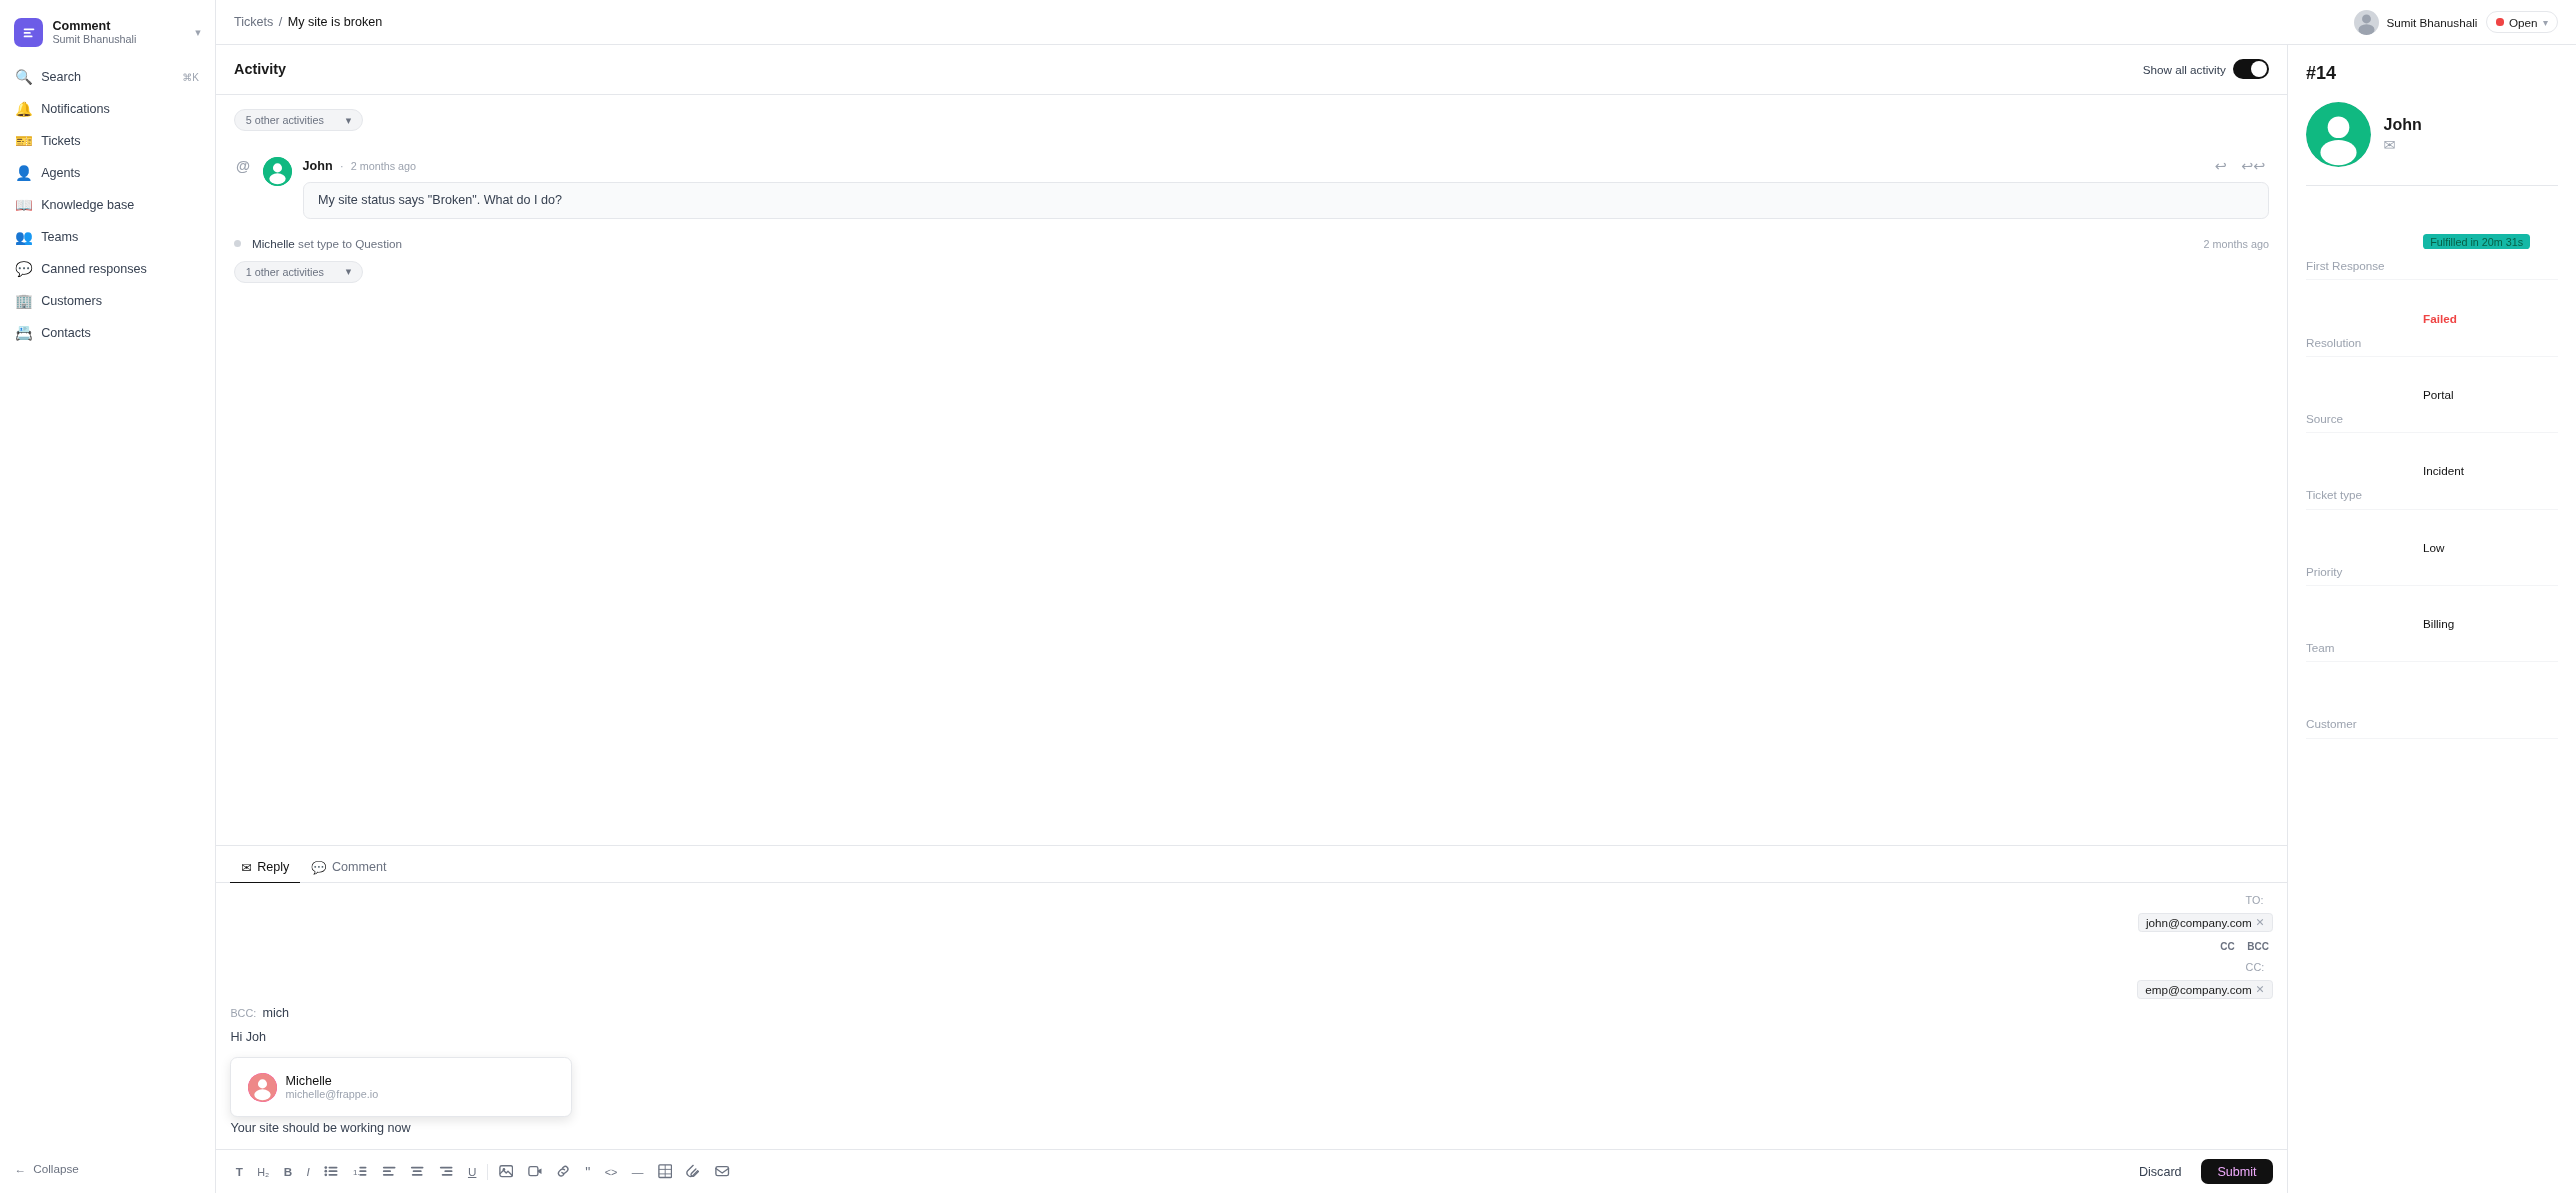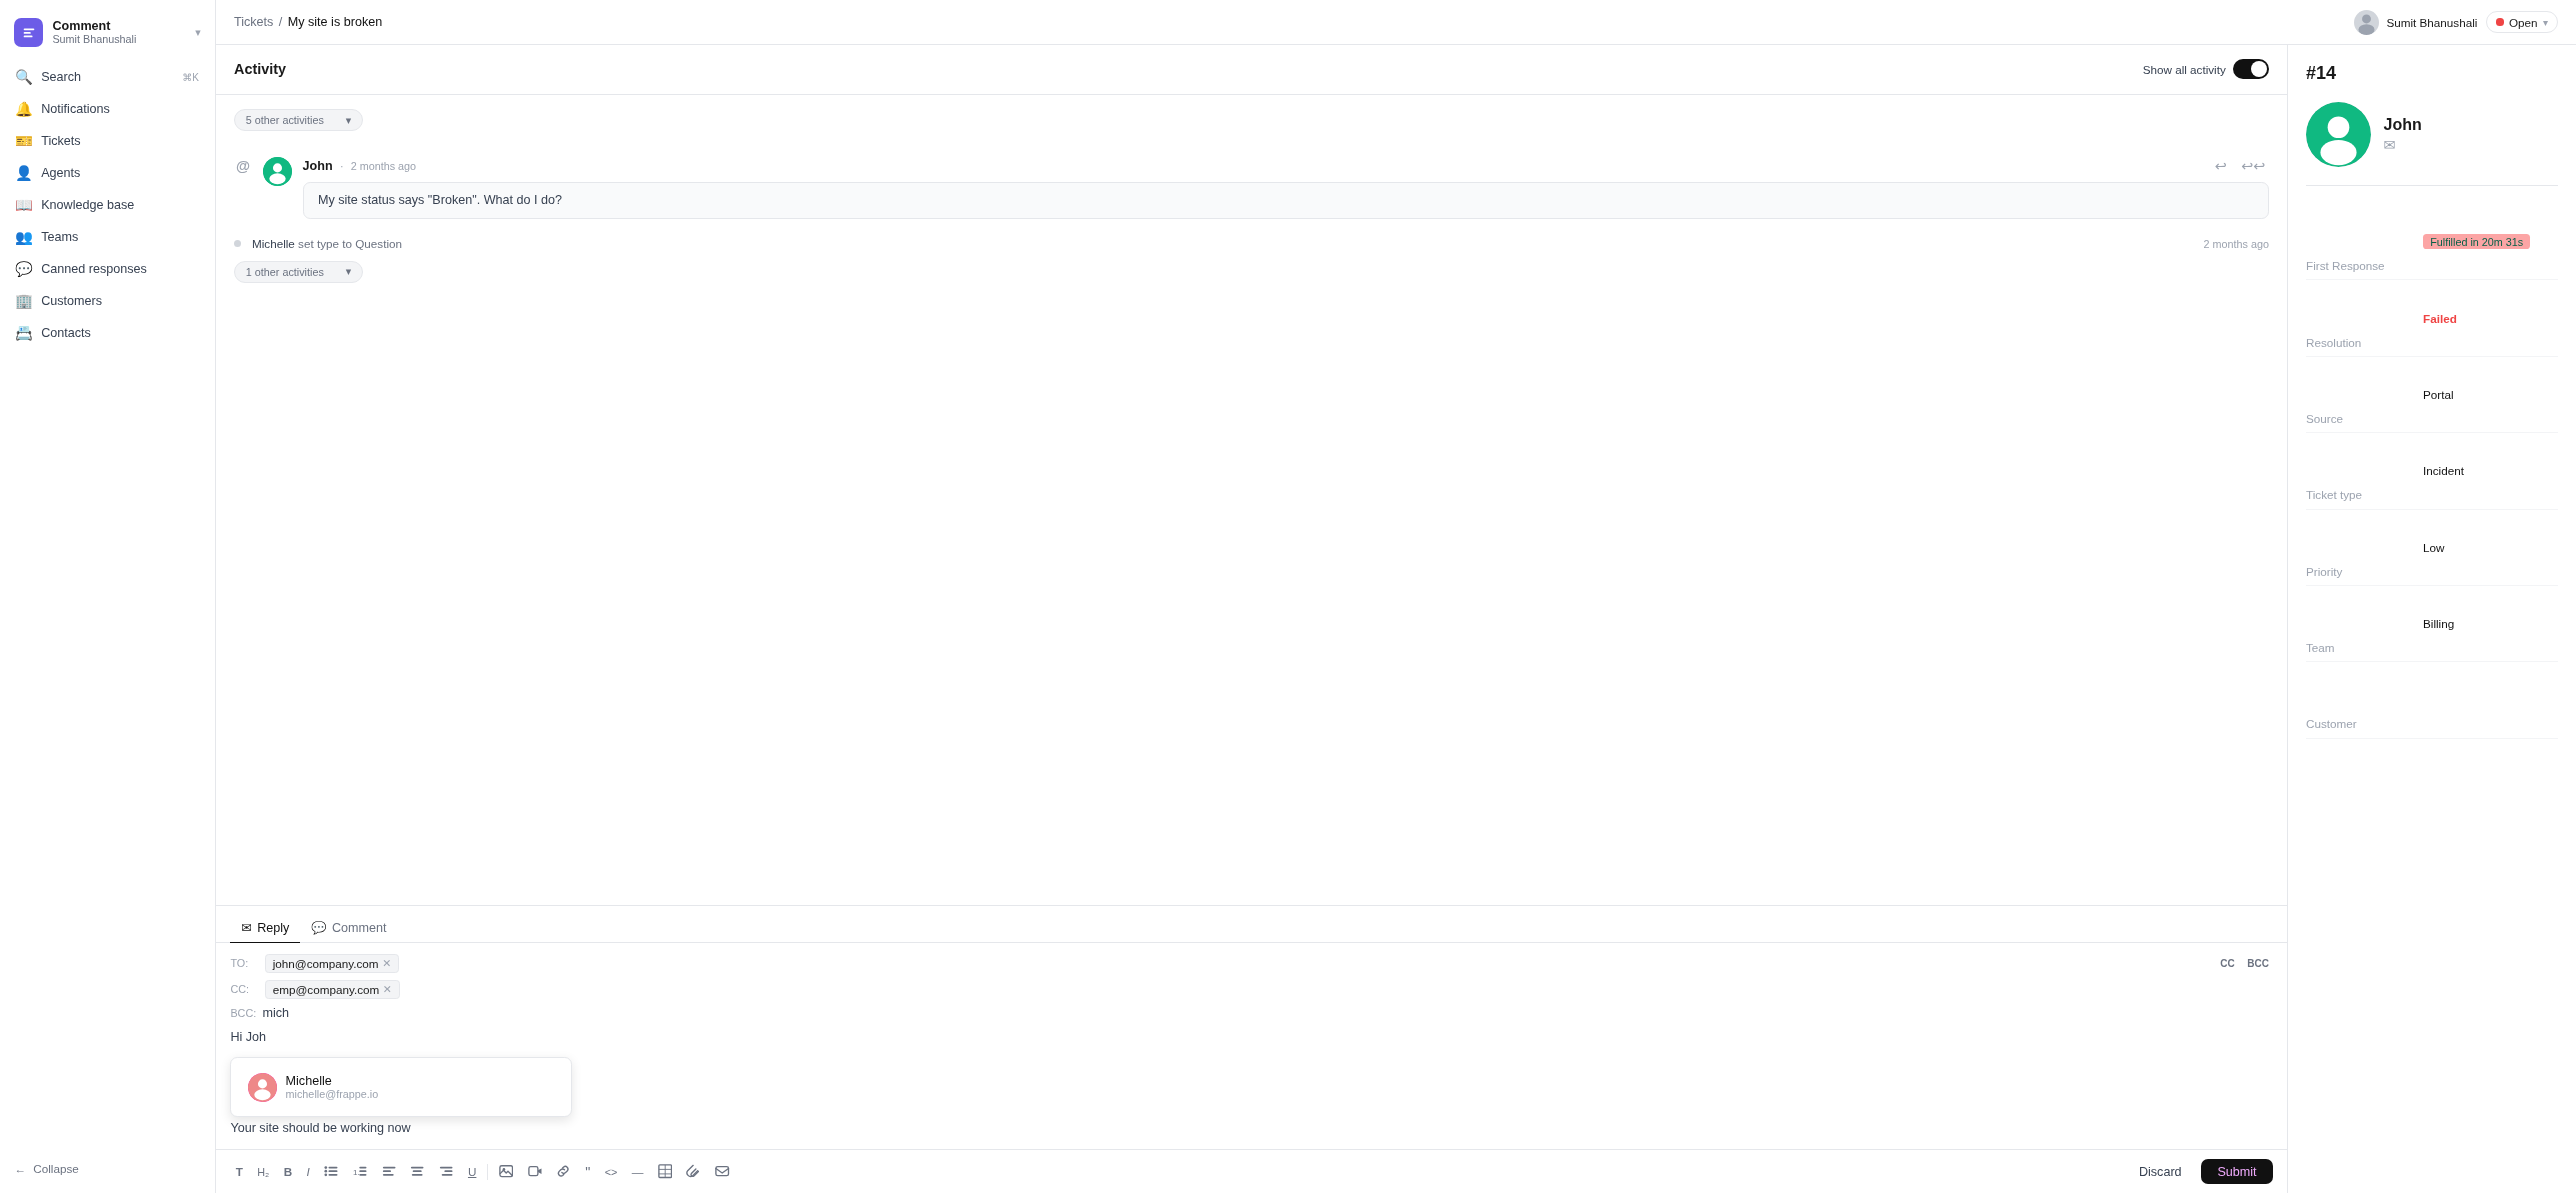--- a/index.html
+++ b/index.html
@@ -61,21 +61,21 @@
     .activity-time-right { font-size: 10.8px; color: #9ca3af; margin-left: auto; padding-left: 14.4px; }
 
     
     .reply-area { border-top: 0.9px solid #e5e7eb; padding: 0; }
     .reply-tabs { display: flex; gap: 0; padding: 7.2px 14.4px 0; border-bottom: 0.9px solid #e5e7eb; }
     .reply-tab { display: flex; align-items: center; gap: 5.4px; padding: 7.2px 10.8px; cursor: pointer; font-size: 12.6px; color: #6b7280; border-bottom: 1.8px solid transparent; margin-bottom: -0.9px; }
     .reply-tab.active { color: #111; border-bottom-color: #111; font-weight: 500; }
     .reply-tab-icon { font-size: 12.6px; }
 
     .reply-form { padding: 10.8px 14.4px; }
-    .field-row { display: flex; align-items: center; margin-bottom: 7.2px; gap: 7.2px; }
+    .field-row { display: flex; align-items: flex-end; margin-bottom: 7.2px; gap: 7.2px; flex-direction: column; }
     .field-label { font-size: 10.8px; color: #9ca3af; width: 27px; flex-shrink: 0; font-weight: 500; }
     .email-tag { display: inline-flex; align-items: center; gap: 3.6px; background: #f3f4f6; border: 0.9px solid #e5e7eb; border-radius: 3.6px; padding: 1.8px 7.2px; font-size: 11.7px; }
     .email-tag-close { cursor: pointer; color: #9ca3af; font-size: 10.8px; }
     .field-extras { margin-left: auto; display: flex; gap: 5.4px; }
     .field-extra-btn { font-size: 10px; font-weight: 600; color: #6b7280; background: none; border: none; cursor: pointer; padding: 1.8px 3.6px; }
 
     .bcc-field { display: flex; align-items: center; margin-bottom: 7.2px; }
     .bcc-label { font-size: 10.8px; color: #9ca3af; width: 32px; flex-shrink: 0; font-weight: 500; }
     .bcc-input { border: none; outline: none; font-size: 12.6px; color: #374151; flex: 1; }
 
@@ -102,21 +102,21 @@
     .ticket-id { font-size: 18px; font-weight: 700; margin-bottom: 18px; }
     .contact-section { display: flex; align-items: center; gap: 12.6px; margin-bottom: 18px; padding-bottom: 18px; border-bottom: 0.9px solid #e5e7eb; }
     .contact-avatar { width: 65px; height: 65px; border-radius: 50%; background: #d1d5db; overflow: hidden; }
     .contact-name { font-size: 16px; font-weight: 600; margin-bottom: 3.6px; }
     .contact-email-icon { color: #9ca3af; font-size: 14.4px; }
 
     .info-section { margin-bottom: 7.2px; }
     .info-row { display: flex; align-items: center; padding: 7.2px 0; border-bottom: 0.9px solid #f3f4f6; }
     .info-label { width: 117px; font-size: 11.7px; color: #9ca3af; flex-shrink: 0; margin-top: 48px; }
     .info-value { font-size: 11.7px; color: #111; font-weight: 500; }
-    .badge-fulfilled { background: #fca5a5; color: #065f46; font-size: 10.8px; padding: 1.8px 7.2px; border-radius: 3.6px; font-weight: 500; }
+    .badge-fulfilled { background: #14b8a6; color: #065f46; font-size: 10.8px; padding: 1.8px 7.2px; border-radius: 3.6px; font-weight: 500; }
     .badge-failed { color: #ef4444; font-size: 11.7px; font-weight: 700; text-align: right; }
 
     
     .msg-header-left { display: flex; align-items: center; gap: 7.2px; }
     .msg-header-right { display: flex; align-items: center; gap: 7.2px; }
   </style>
 </head>
 <body>
 
 <div class="sidebar">

